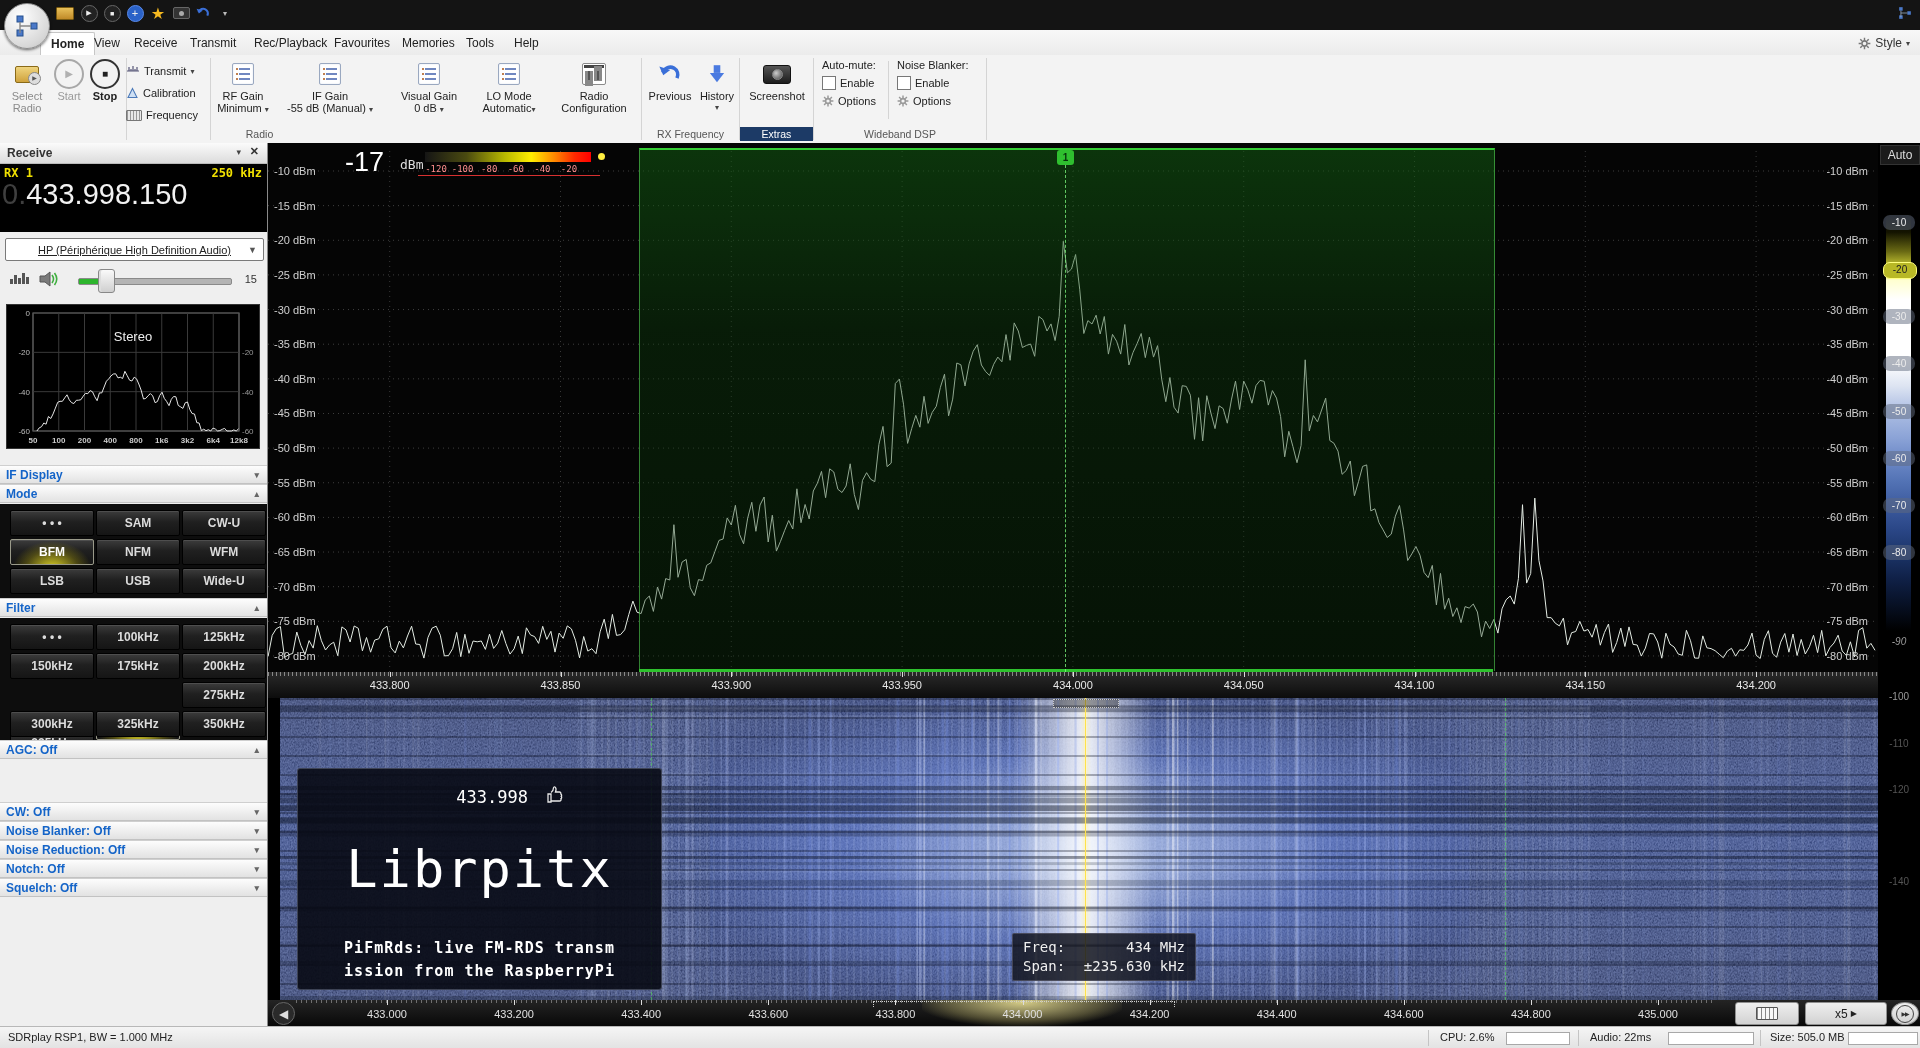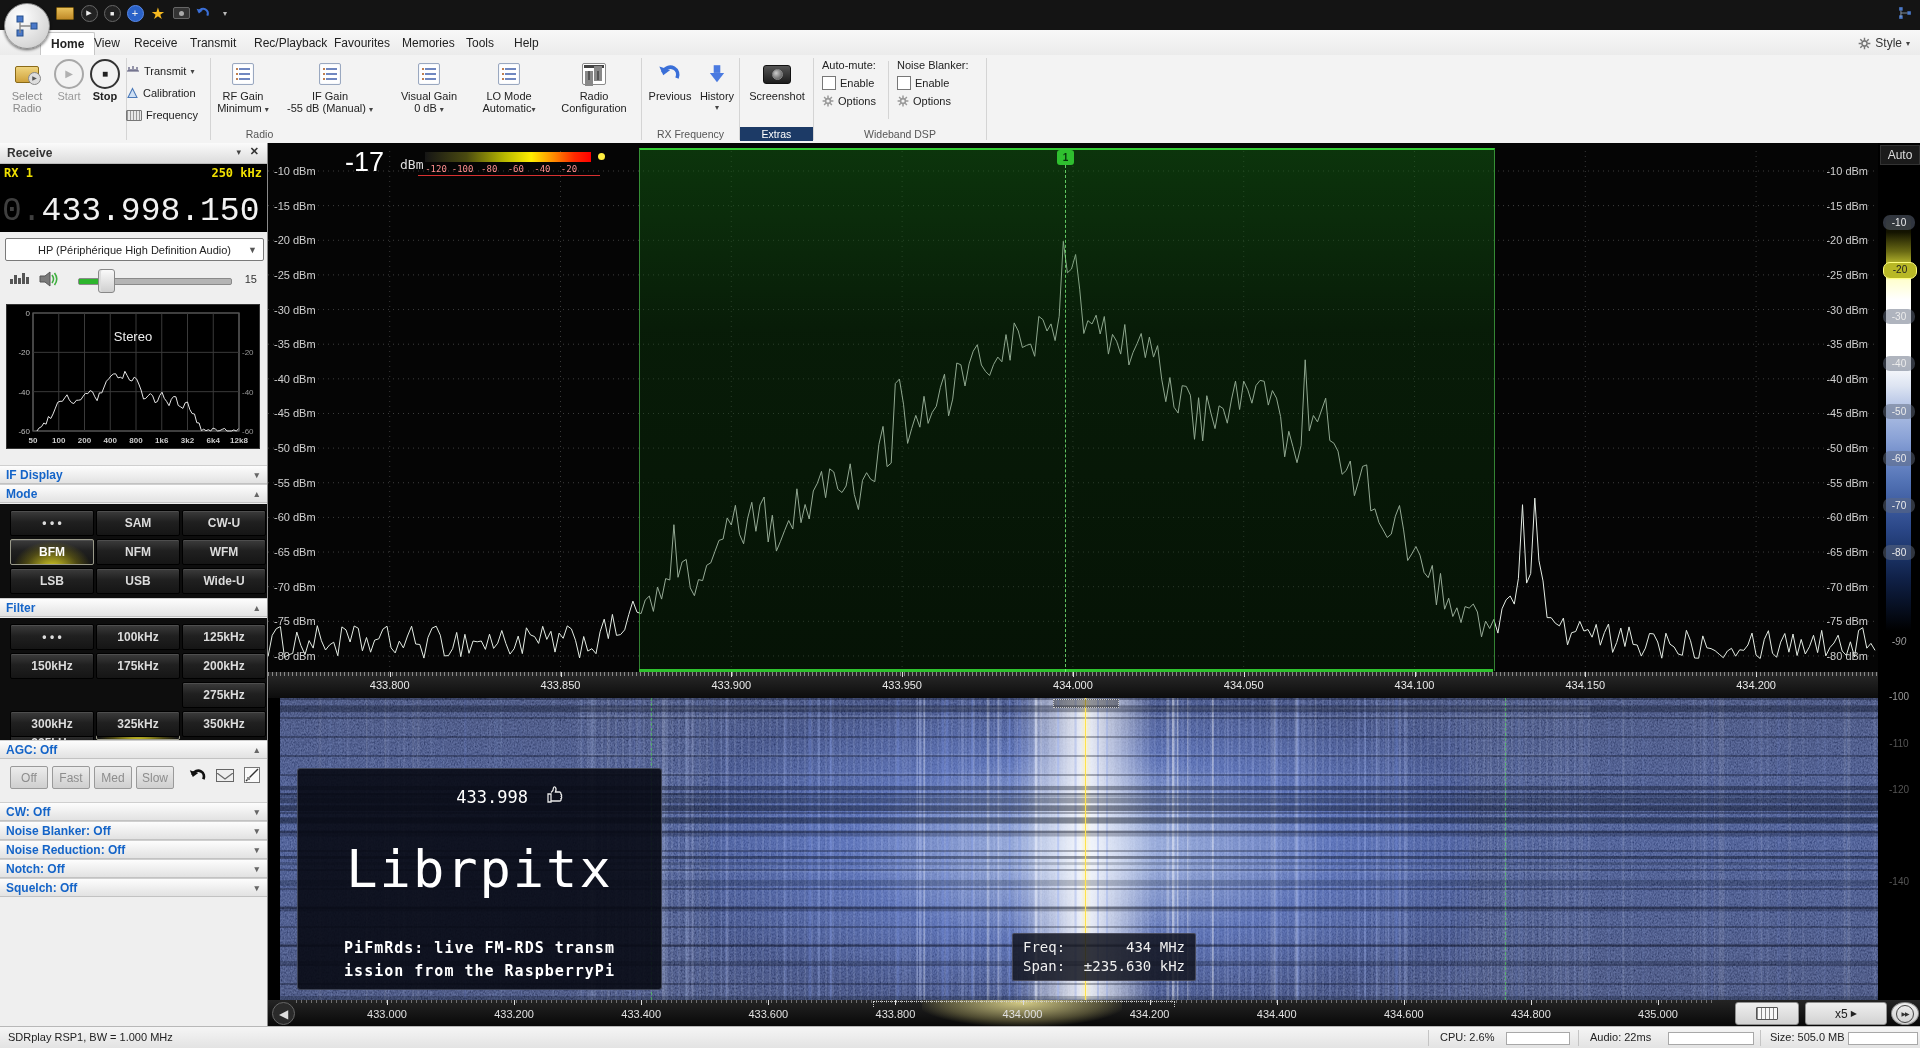--- a/index.html
+++ b/index.html
@@ -32,22 +32,22 @@
   .cfgicon::after{content:"";position:absolute;left:5px;top:7px;width:2px;height:9px;background:#555;box-shadow:9px 0 0 #555, 0 3px 0 3px #888, 9px -2px 0 3px #888;}
   .circbtn{width:26px;height:26px;border-radius:50%;display:flex;align-items:center;justify-content:center;}
   .chk{width:12px;height:12px;background:#fff;border:1px solid #777;display:inline-block;}
   .wb-col{position:absolute;top:4px;width:70px;font-size:11px;color:#222;}
   .wb-row{display:flex;align-items:center;gap:4px;margin-top:5px;}
   
   #leftpanel{position:absolute;left:0;top:143px;width:268px;height:883px;background:#efefef;border-right:1px solid #8a8a8a;box-sizing:border-box;}
   #rxhdr{position:absolute;left:0;top:0;width:267px;height:20px;background:linear-gradient(#fbfbfb,#dcdcdc);border-bottom:1px solid #bbb;}
   #lcd{position:absolute;left:0;top:21px;width:267px;height:68px;background:#000;}
   .lcd-y{color:#f0e000;font-size:12px;font-weight:bold;font-family:"DejaVu Sans Mono",monospace;}
-  #freqtxt{position:absolute;left:2px;top:29px;font-family:Liberation Mono, monospace;font-size:33px;color:#f2f2f2;letter-spacing:0px;white-space:nowrap;}
-  #devsel{position:absolute;left:5px;top:95px;width:257px;height:21px;background:#fff;border:1px solid #7a7a7a;border-radius:2px;font-size:11px;color:#222;display:flex;align-items:center;justify-content:center;}
+  #freqtxt{position:absolute;left:2px;top:14px;font-family:Liberation Sans, sans-serif;font-size:29px;color:#f2f2f2;letter-spacing:0px;white-space:nowrap;}
+  #devsel{position:absolute;left:5px;top:95px;width:257px;height:21px;background:#fff;border:1px solid #7a7a7a;border-radius:2px;font-size:11px;color:#222;display:flex;align-items:center;justify-content:center;text-decoration:underline;}
   #volrow{position:absolute;left:0;top:122px;width:267px;height:32px;}
   #audiobox{position:absolute;left:6px;top:161px;width:252px;height:143px;background:#000;border:1px solid #333;}
   .sechdr{position:absolute;left:0;width:267px;height:19px;background:linear-gradient(#fdfdfd,#e2e2e2);border-top:1px solid #cfcfcf;border-bottom:1px solid #c2c2c2;font-size:12px;font-weight:bold;color:#1464c8;line-height:19px;padding-left:6px;box-sizing:border-box;}
   .sec-caret{position:absolute;right:8px;top:0;color:#666;font-size:9px;}
   .darkzone{position:absolute;left:0;width:267px;background:#0d0d0d;}
   .sdrbtn{position:absolute;width:82px;height:24px;background:linear-gradient(#3c3c3c,#202020 45%,#151515);border:1px solid #000;box-shadow:inset 0 1px 0 #4e4e4e;border-radius:2px;color:#dcdcdc;font-size:12px;font-weight:bold;display:flex;align-items:center;justify-content:center;}
   .sdrbtn.sel{color:#fff;border-color:#9a9a8a;background:radial-gradient(ellipse at 50% 120%,rgba(235,224,40,.95),rgba(140,130,15,.45) 45%,rgba(0,0,0,0) 68%),linear-gradient(#3c3c3c,#202020 45%,#151515);}
   .agcbtn{position:absolute;width:36px;height:21px;background:linear-gradient(#ececec,#cfcfcf);border:1px solid #9a9a9a;border-radius:2px;color:#8d8d8d;font-size:12px;display:flex;align-items:center;justify-content:center;}
   
   #main{position:absolute;left:268px;top:143px;width:1652px;height:883px;background:#000;}
@@ -421,45 +421,20 @@
           <div class="sdrbtn" style="left: 182px; top: 35px;">200kHz</div>
           <div class="sdrbtn" style="left: 10px; top: 64px; margin-top: 48px;">225kHz</div>
           <div class="sdrbtn sel" style="left: 96px; top: 52px; margin-top: 44px;">250kHz</div>
           <div class="sdrbtn" style="left: 182px; top: 64px;">275kHz</div>
           <div class="sdrbtn" style="left: 10px; top: 93px;">300kHz</div>
           <div class="sdrbtn" style="left: 96px; top: 93px;">325kHz</div>
           <div class="sdrbtn" style="left: 182px; top: 93px;">350kHz</div>
         </div>
       </div>
     <div class="sechdr" style="top:597px;"><span>AGC: Off</span><span class="sec-caret">▴</span></div>
-    <div style="position:absolute;left:0;top:617px;width:267px;height:38px;">
-      <div id="agc-row">
-          <span class="agcbtn" style="left: 10px; top: 6px;">Off</span>
-          <span class="agcbtn" style="left: 52px; top: 6px;">Fast</span>
-          <span class="agcbtn" style="left: 94px; top: 6px;">Med</span>
-          <span class="agcbtn" style="left: 136px; top: 6px;">Slow</span>
-        </div>
-      <span style="position:absolute;left:188px;top:6px;">
-        <svg width="20" height="20" viewBox="0 0 20 20">
-            <path d="M4.5 9 C6 5,10 3.8,13 5.4 C15.8 7,16.6 10.3,15.4 13.2" fill="none" stroke="#111" stroke-width="2.8"></path>
-            <path d="M1.8 4.2 L4.8 11 L10.2 7 Z" fill="#111"></path>
-          </svg>
-      </span>
-      <span style="position:absolute;left:216px;top:9px;width:16px;height:11px;background:#eee;border:1px solid #666;">
-        <svg width="16" height="11" viewBox="0 0 16 11">
-            <path d="M0 0 L8 6 L16 0" fill="none" stroke="#666" stroke-width="1.2"></path>
-          </svg>
-      </span>
-      <span style="position:absolute;left:244px;top:7px;width:14px;height:14px;background:#fafafa;border:1px solid #777;">
-        <svg width="14" height="14" viewBox="0 0 14 14">
-            <path d="M1 13 L13 1" stroke="#333" stroke-width="1.4"></path>
-            <rect x="2" y="9" width="3" height="3" fill="#888"></rect>
-          </svg>
-      </span>
-    </div>
     <div class="sechdr" style="top:659px;"><span>CW: Off</span><span class="sec-caret">▾</span></div>
     <div class="sechdr" style="top:678px;"><span>Noise Blanker: Off</span><span class="sec-caret">▾</span></div>
     <div class="sechdr" style="top:697px;"><span>Noise Reduction: Off</span><span class="sec-caret">▾</span></div>
     <div class="sechdr" style="top:716px;"><span>Notch: Off</span><span class="sec-caret">▾</span></div>
     <div class="sechdr" style="top:735px;"><span>Squelch: Off</span><span class="sec-caret">▾</span></div>
   </div>
 
   <div id="main">
     <div id="spectrum">
       <svg id="spec-svg" width="1610" height="529" viewBox="0 0 1610 529">

